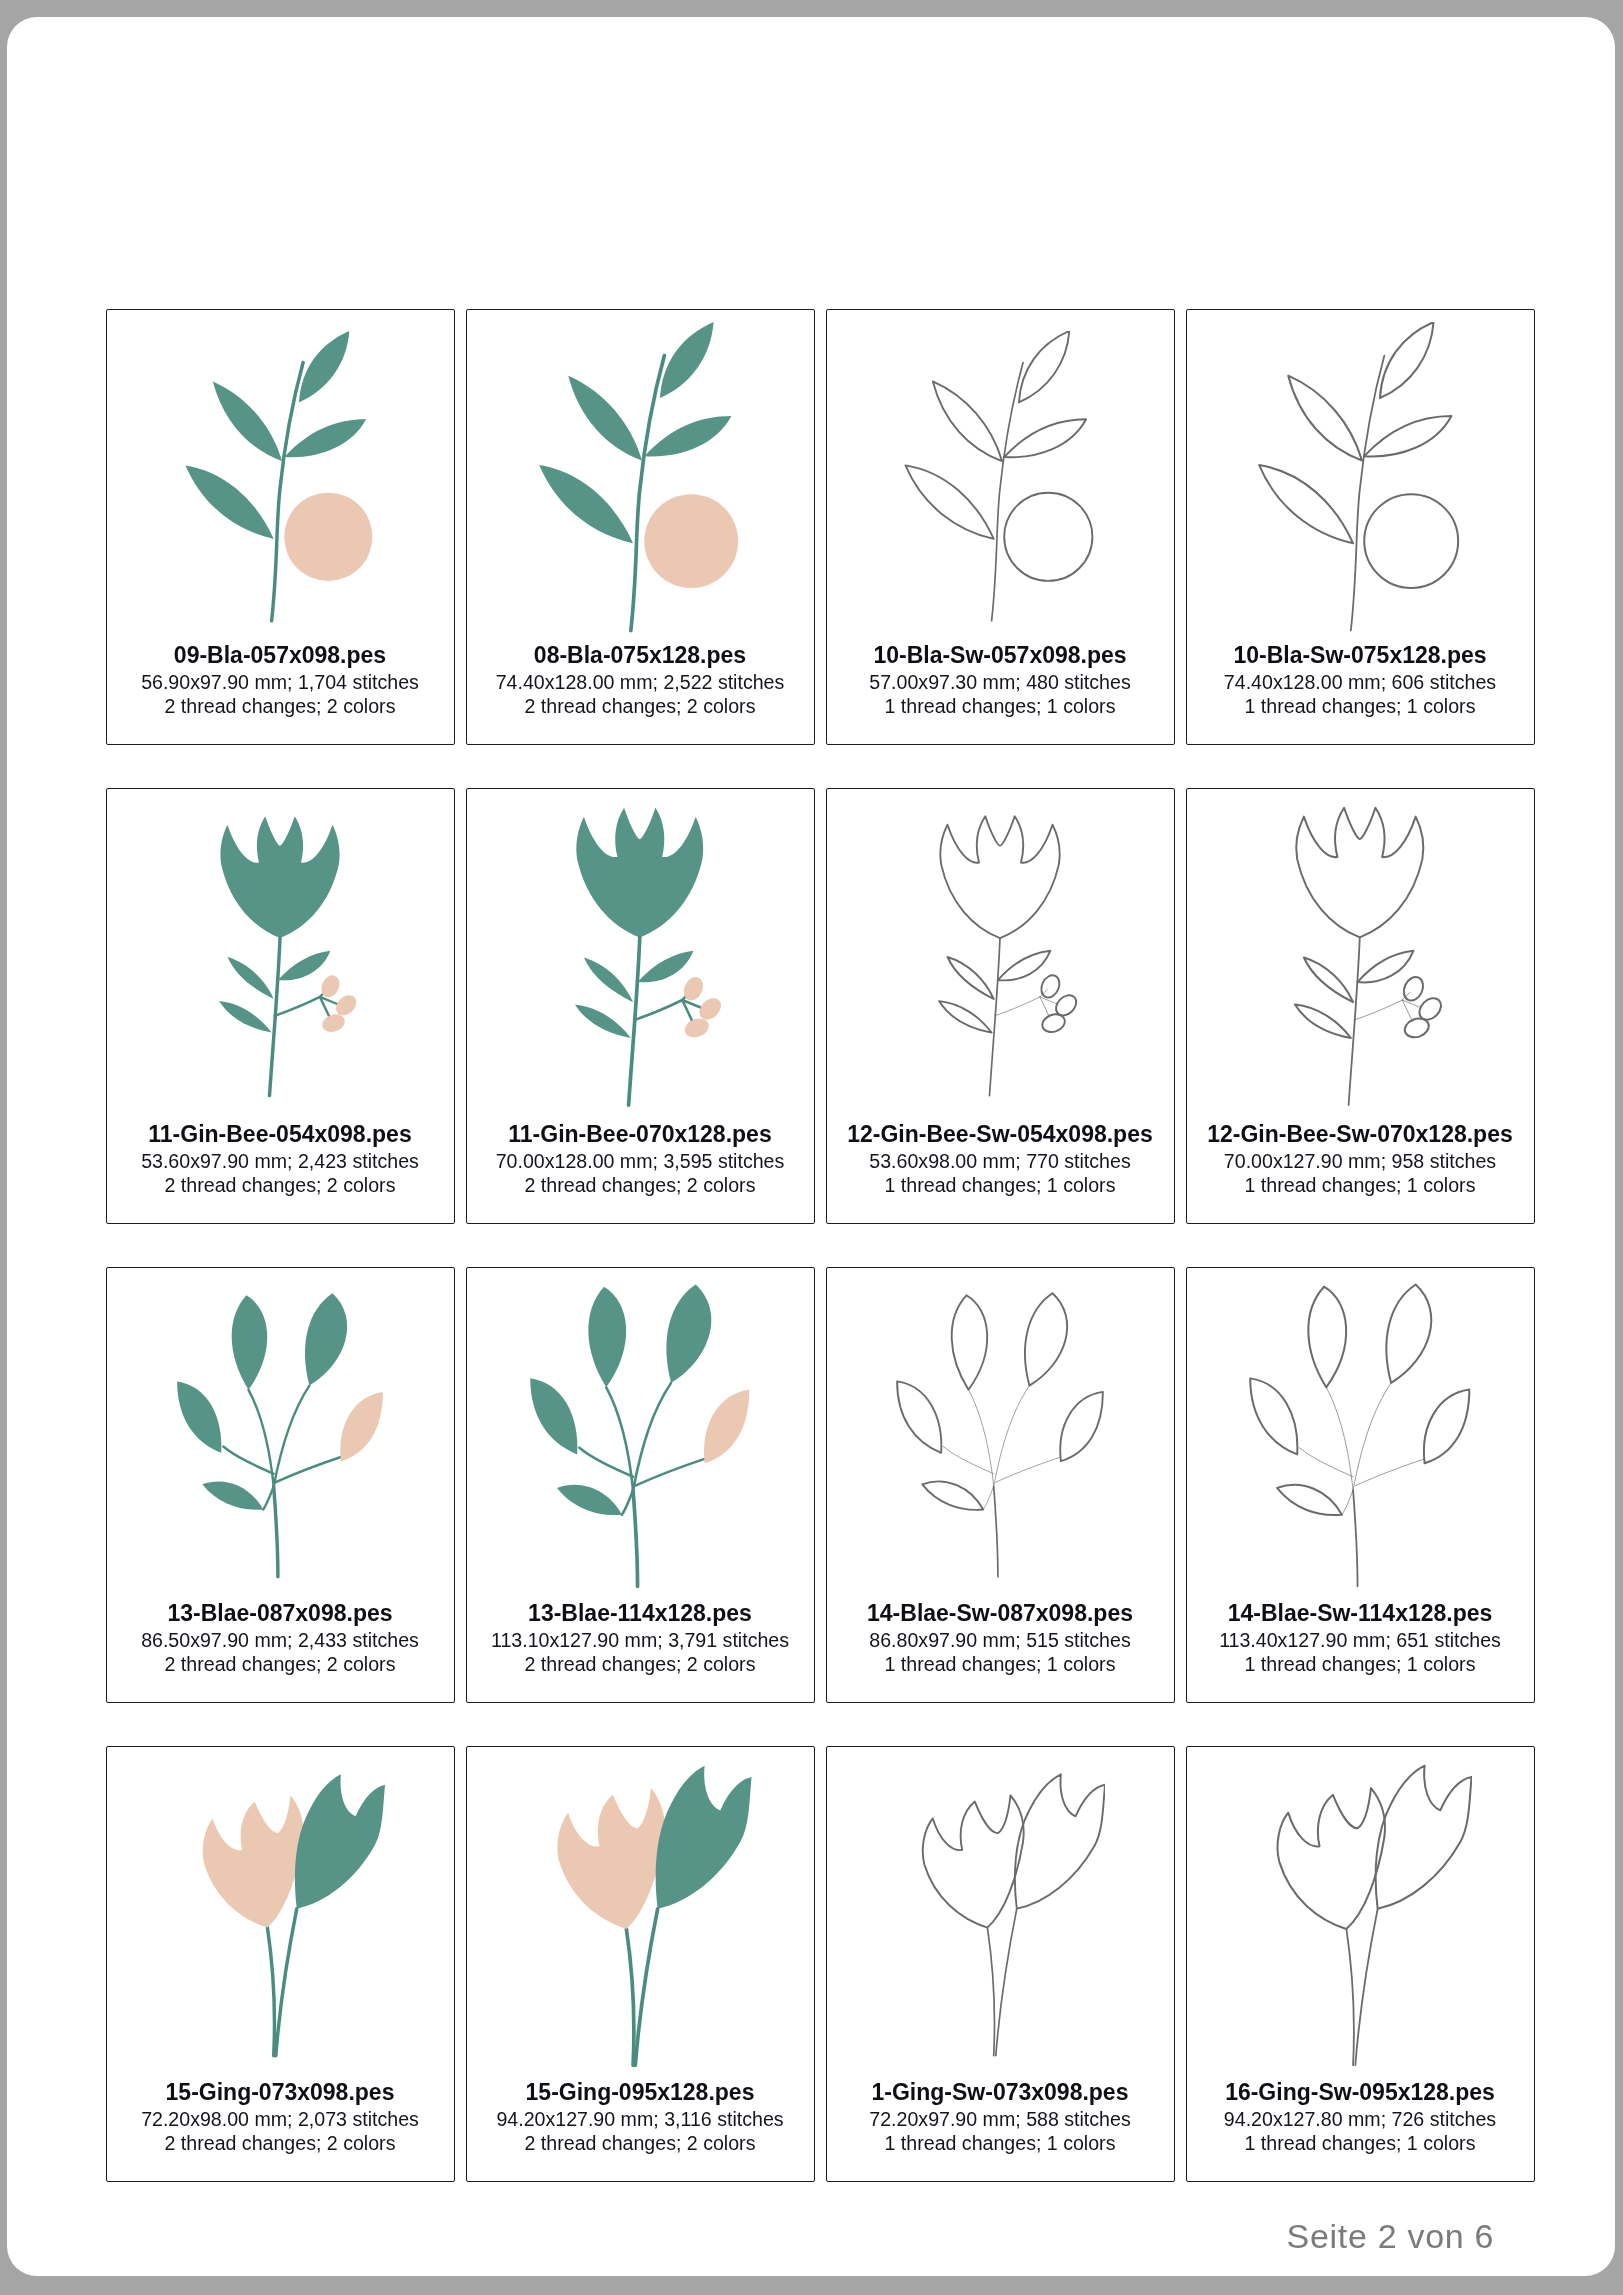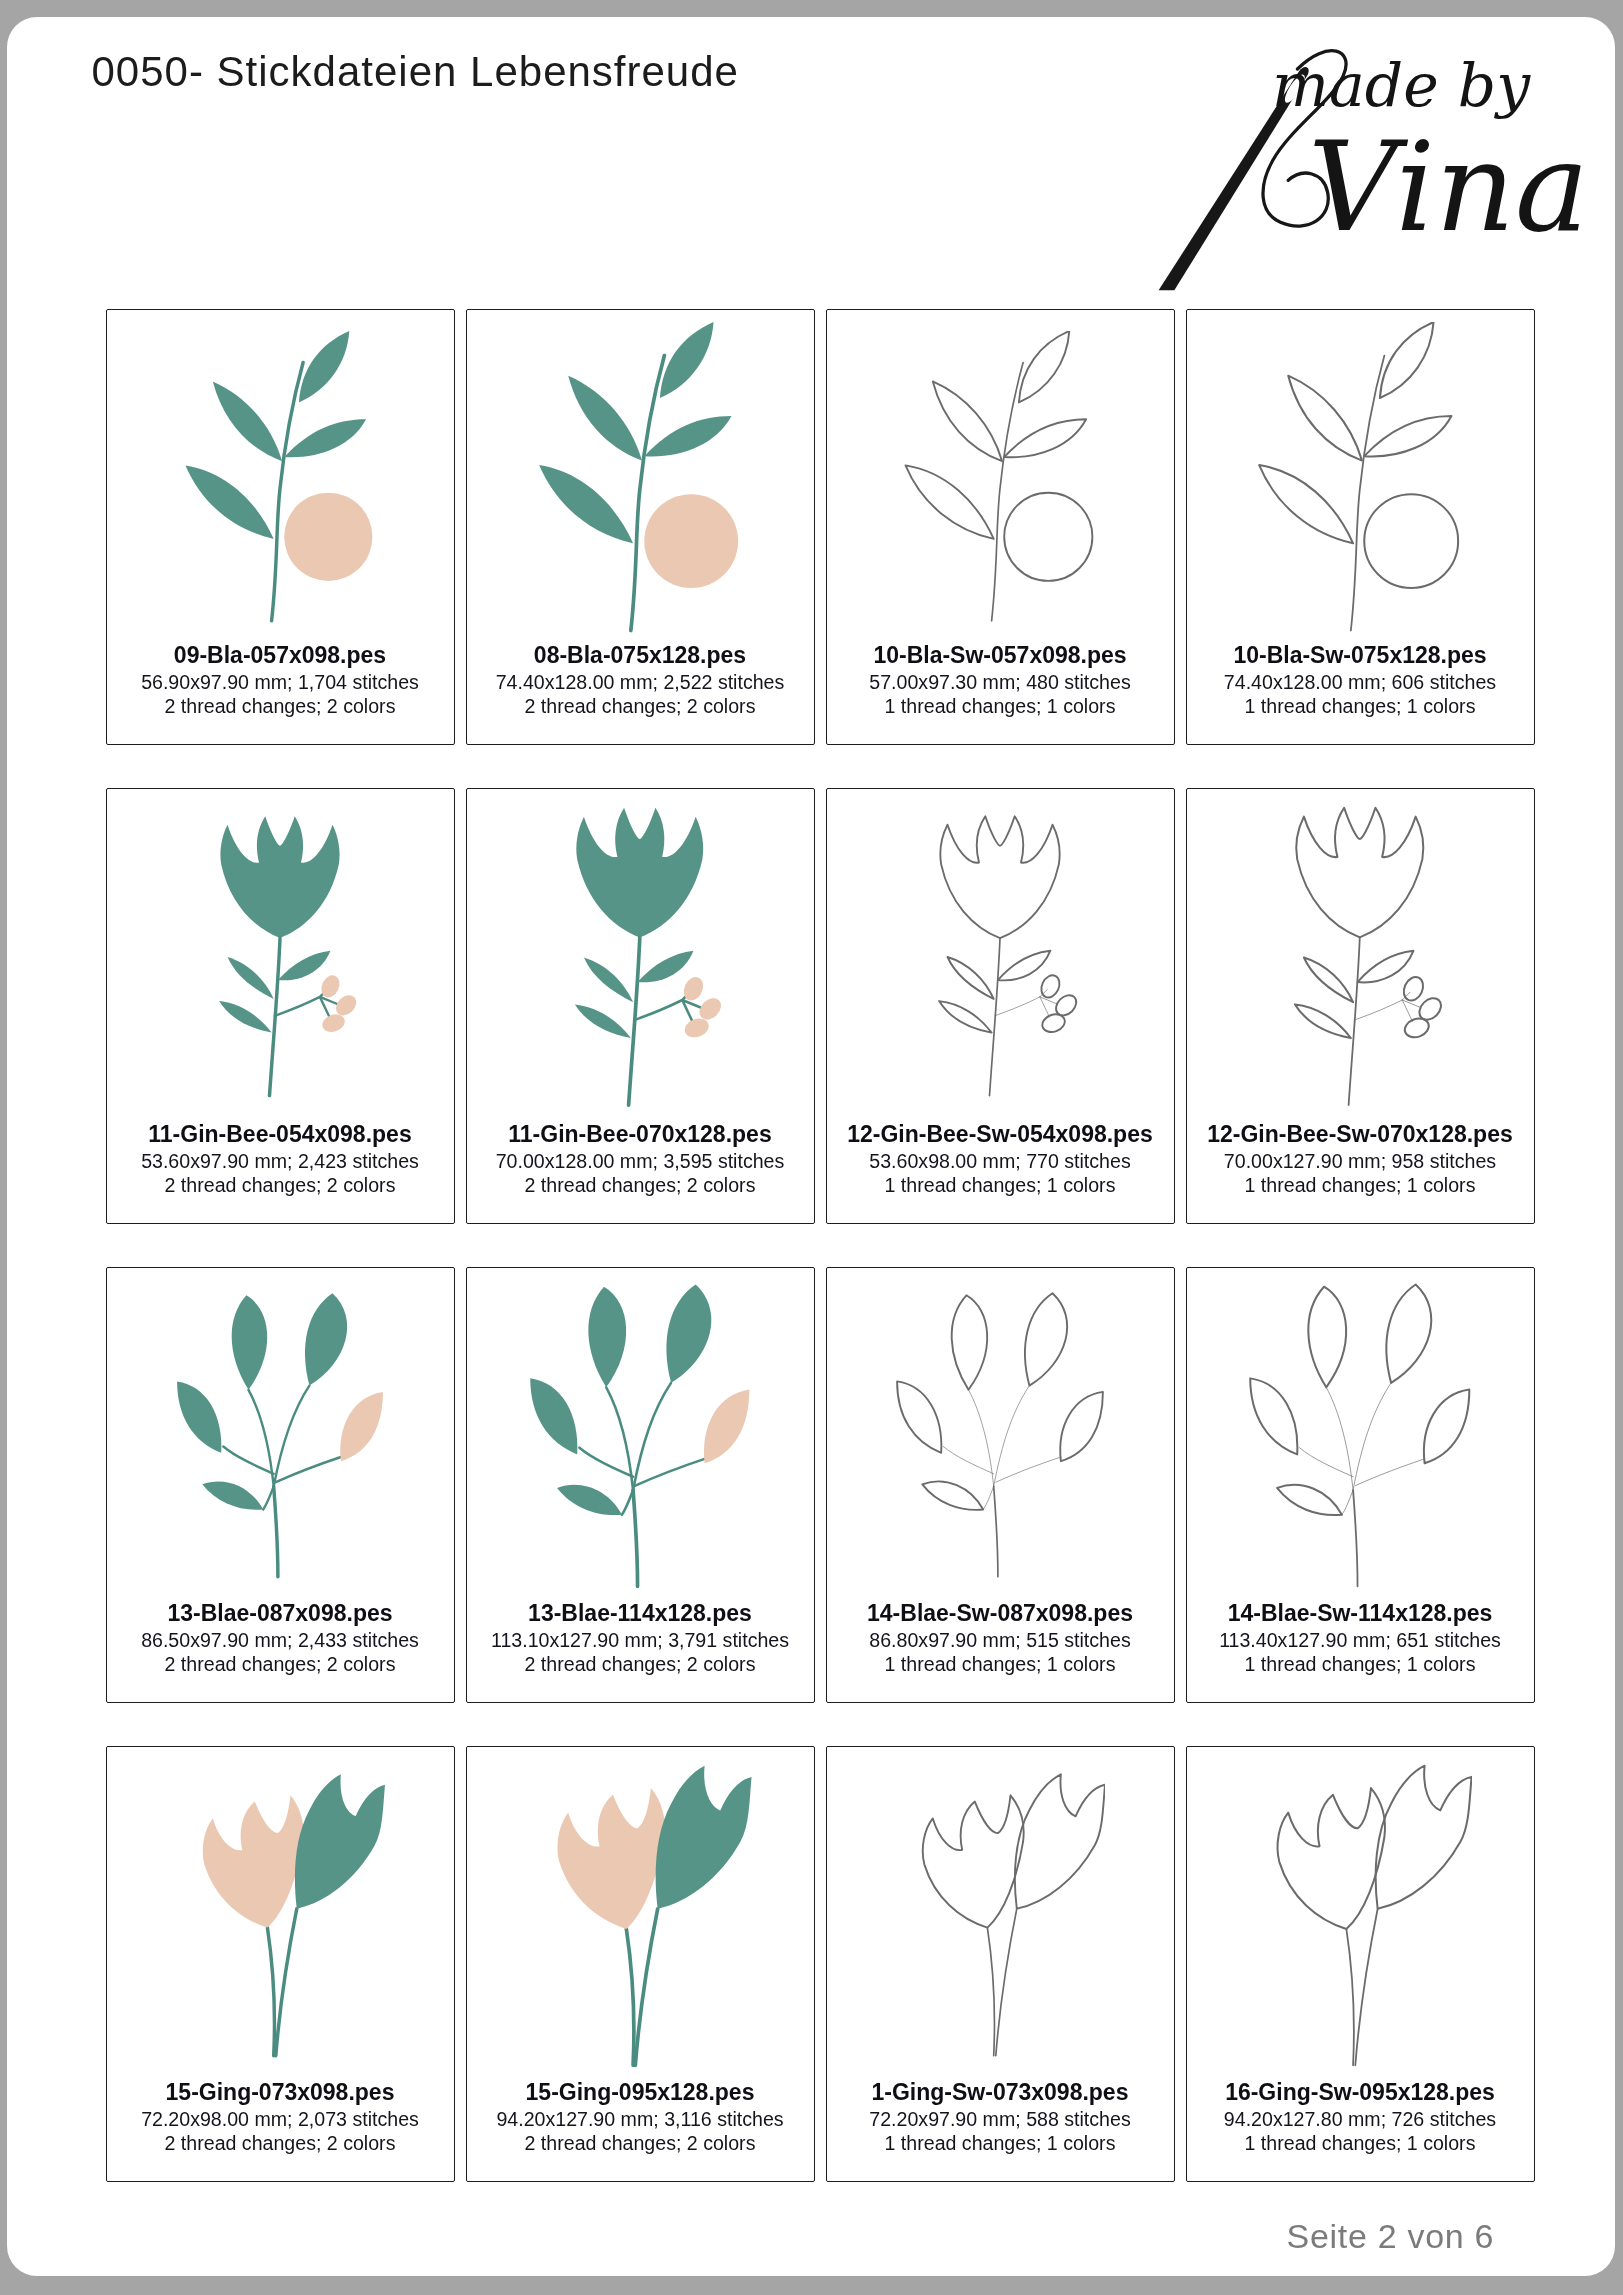--- a/index.html
+++ b/index.html
@@ -91,32 +91,22 @@
       <path class="stem" d="M116,134 C106,184 100,224 96,274"></path>
       <path class="accent" d="M88,152 C62,144 38,124 28,92 C24,76 28,58 36,48 C42,68 54,80 64,78 C60,60 64,42 76,32 C84,52 92,62 98,62 C104,58 108,44 110,26 C120,38 124,54 122,70 C116,106 104,138 88,152 Z"></path>
       <path class="leaf" d="M116,134 C112,102 114,66 128,40 C136,24 146,12 158,6 C156,26 162,42 172,46 C180,28 190,18 200,16 C198,38 198,60 190,74 C172,106 144,128 116,134 Z"></path>
     </g>
   </defs>
 </svg>
 
 <div class="page">
 
   <div class="header">
-    <div class="title">0050- Stickdateien Lebensfreude</div>
   </div>
 
-  <div class="logo">
-    <svg class="needle" width="203" height="262" viewBox="0 0 310 400">
-      <path d="M4,396 L218,62 C226,50 238,54 231,68 L28,396 Z" fill="#171717"></path>
-      <ellipse cx="212" cy="88" rx="8" ry="25" transform="rotate(33 212 88)" fill="#ffffff"></ellipse>
-      <path d="M216,58 C262,12 304,28 286,68 C268,108 206,148 178,198 C156,238 158,278 190,292 C232,310 270,284 262,246 C256,216 224,208 202,228" fill="none" stroke="#171717" stroke-width="5" stroke-linecap="round"></path>
-    </svg>
-    <div class="logo-made">made by</div>
-    <div class="logo-vina">Vina</div>
-  </div>
 
   <div class="grid">
 
     <div class="card">
       <div class="img">
           <svg class="motif variant-color" viewBox="0 0 200 280">
             <g>
       <path class="stem" d="M92,276 C98,222 96,186 100,150 C104,112 110,74 122,30"></path>
       <path class="leaf" d="M118,68 C120,36 138,12 166,0 C164,30 146,56 118,68 Z"></path>
       <path class="leaf" d="M102,124 C70,112 46,86 36,48 C68,62 92,90 102,124 Z"></path>

